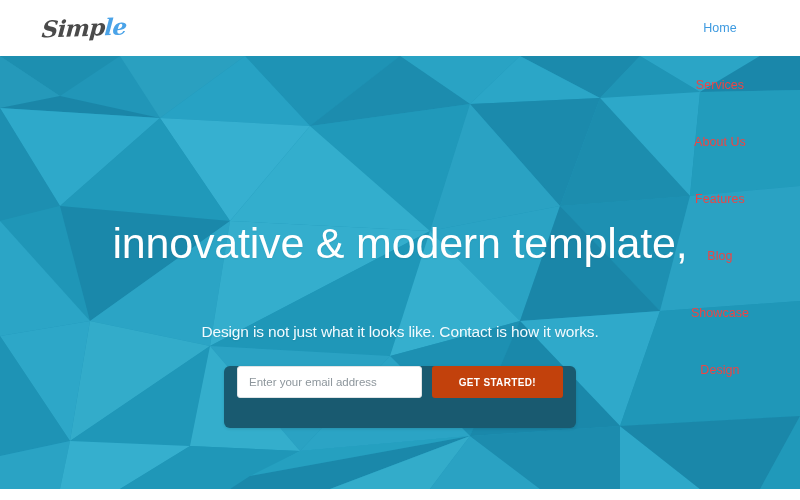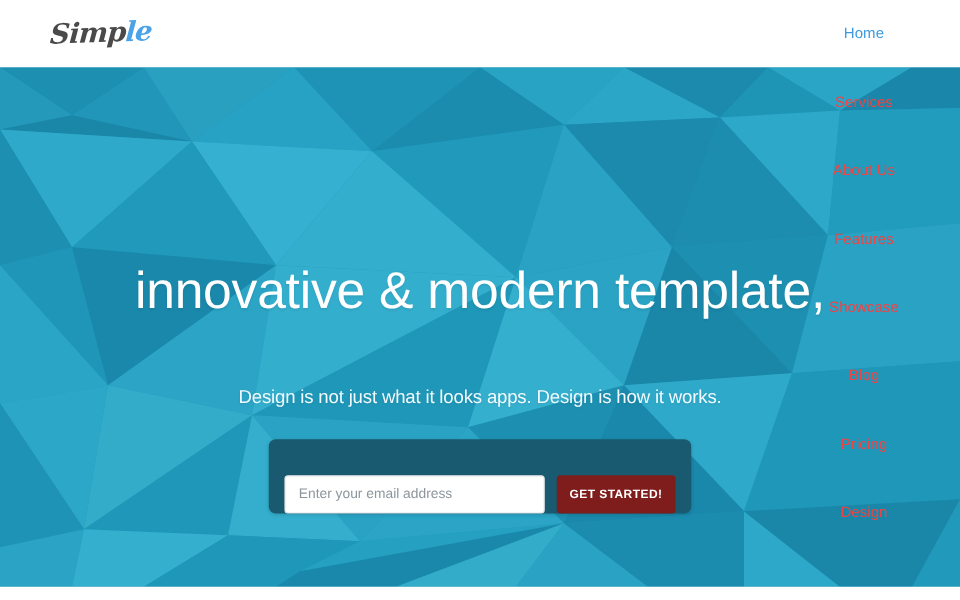--- a/index.html
+++ b/index.html
@@ -132,21 +132,21 @@
   .signup-shell {
     position: absolute;
     top: 294px;
     left: 50%;
     transform: translateX(-50%);
     width: 352px;
     height: 62px;
     background: #195a70;
     border-radius: 6px;
     display: flex;
-    align-items: flex-end;
+    align-items: flex-start;
     padding: 0 13px;
     gap: 10px;
     box-shadow: 0 1px 3px rgba(0,0,0,0.12);
   }
   .signup-input {
     flex: 1 1 auto;
     height: 32px;
     border: 1px solid #dfe4e6;
     border-radius: 3px;
     background: #ffffff;
@@ -154,24 +154,24 @@
     font-family: "Liberation Sans", "DejaVu Sans", sans-serif;
     font-size: 11.5px;
     color: #56606a;
     outline: none;
   }
   .signup-input::placeholder { color: #8d969c; opacity: 1; }
 
   .signup-button {
     flex: 0 0 auto;
     height: 32px;
-    padding: 0 11px;
+    padding: 0 27px;
     border: none;
     border-radius: 3px;
-    background: #7f1d1d;
+    background: #c2410c;
     color: #ffffff;
     font-family: "Liberation Sans", "DejaVu Sans", sans-serif;
     font-size: 10px;
     font-weight: 700;
     letter-spacing: 0.35px;
     text-transform: uppercase;
     cursor: pointer;
     white-space: nowrap;
   }
 
@@ -193,23 +193,22 @@
 
     <a class="brand" href="#">
       <span class="brand-mark"><span>Simp</span><span class="accent">le</span></span>
     </a>
 
     <nav class="main-nav">
       <a class="nav-link is-active" href="#">Home</a>
       <a class="nav-link" href="#">Services</a>
       <a class="nav-link" href="#">About Us</a>
       <a class="nav-link" href="#">Features</a>
+      <a class="nav-link" href="#">Blog</a>
       <a class="nav-link" href="#">Showcase</a>
-      <a class="nav-link" href="#">Blog</a>
-      <a class="nav-link" href="#">Pricing</a>
       <a class="nav-link" href="#">Design</a>
     </nav>
 
   </header>
 
   <section class="hero">
 
     <svg class="hero-poly" viewBox="0 0 800 433" preserveAspectRatio="none">
       <rect x="0" y="0" width="800" height="433" fill="#2196b8"></rect>
       <g shape-rendering="geometricPrecision">
@@ -278,21 +277,21 @@
         <polygon points="620,370 800,360 760,433 700,433" fill="#1a87a9"></polygon>
       </g>
     </svg>
 
     <div class="hero-inner">
 
       <h1 class="hero-title">
         <span class="line">innovative &amp; modern template,</span>
       </h1>
 
-      <p class="hero-subtitle">Design is not just what it looks apps. Design is how it works.</p>
+      <p class="hero-subtitle">Design is not just what it looks like. Contact is how it works.</p>
 
       <form class="signup-shell">
         <input class="signup-input" type="text" placeholder="Enter your email address" style="">
         <button class="signup-button" type="submit">GET STARTED!</button>
       </form>
 
     </div>
   </section>
 
   <div class="below-fold"></div>

